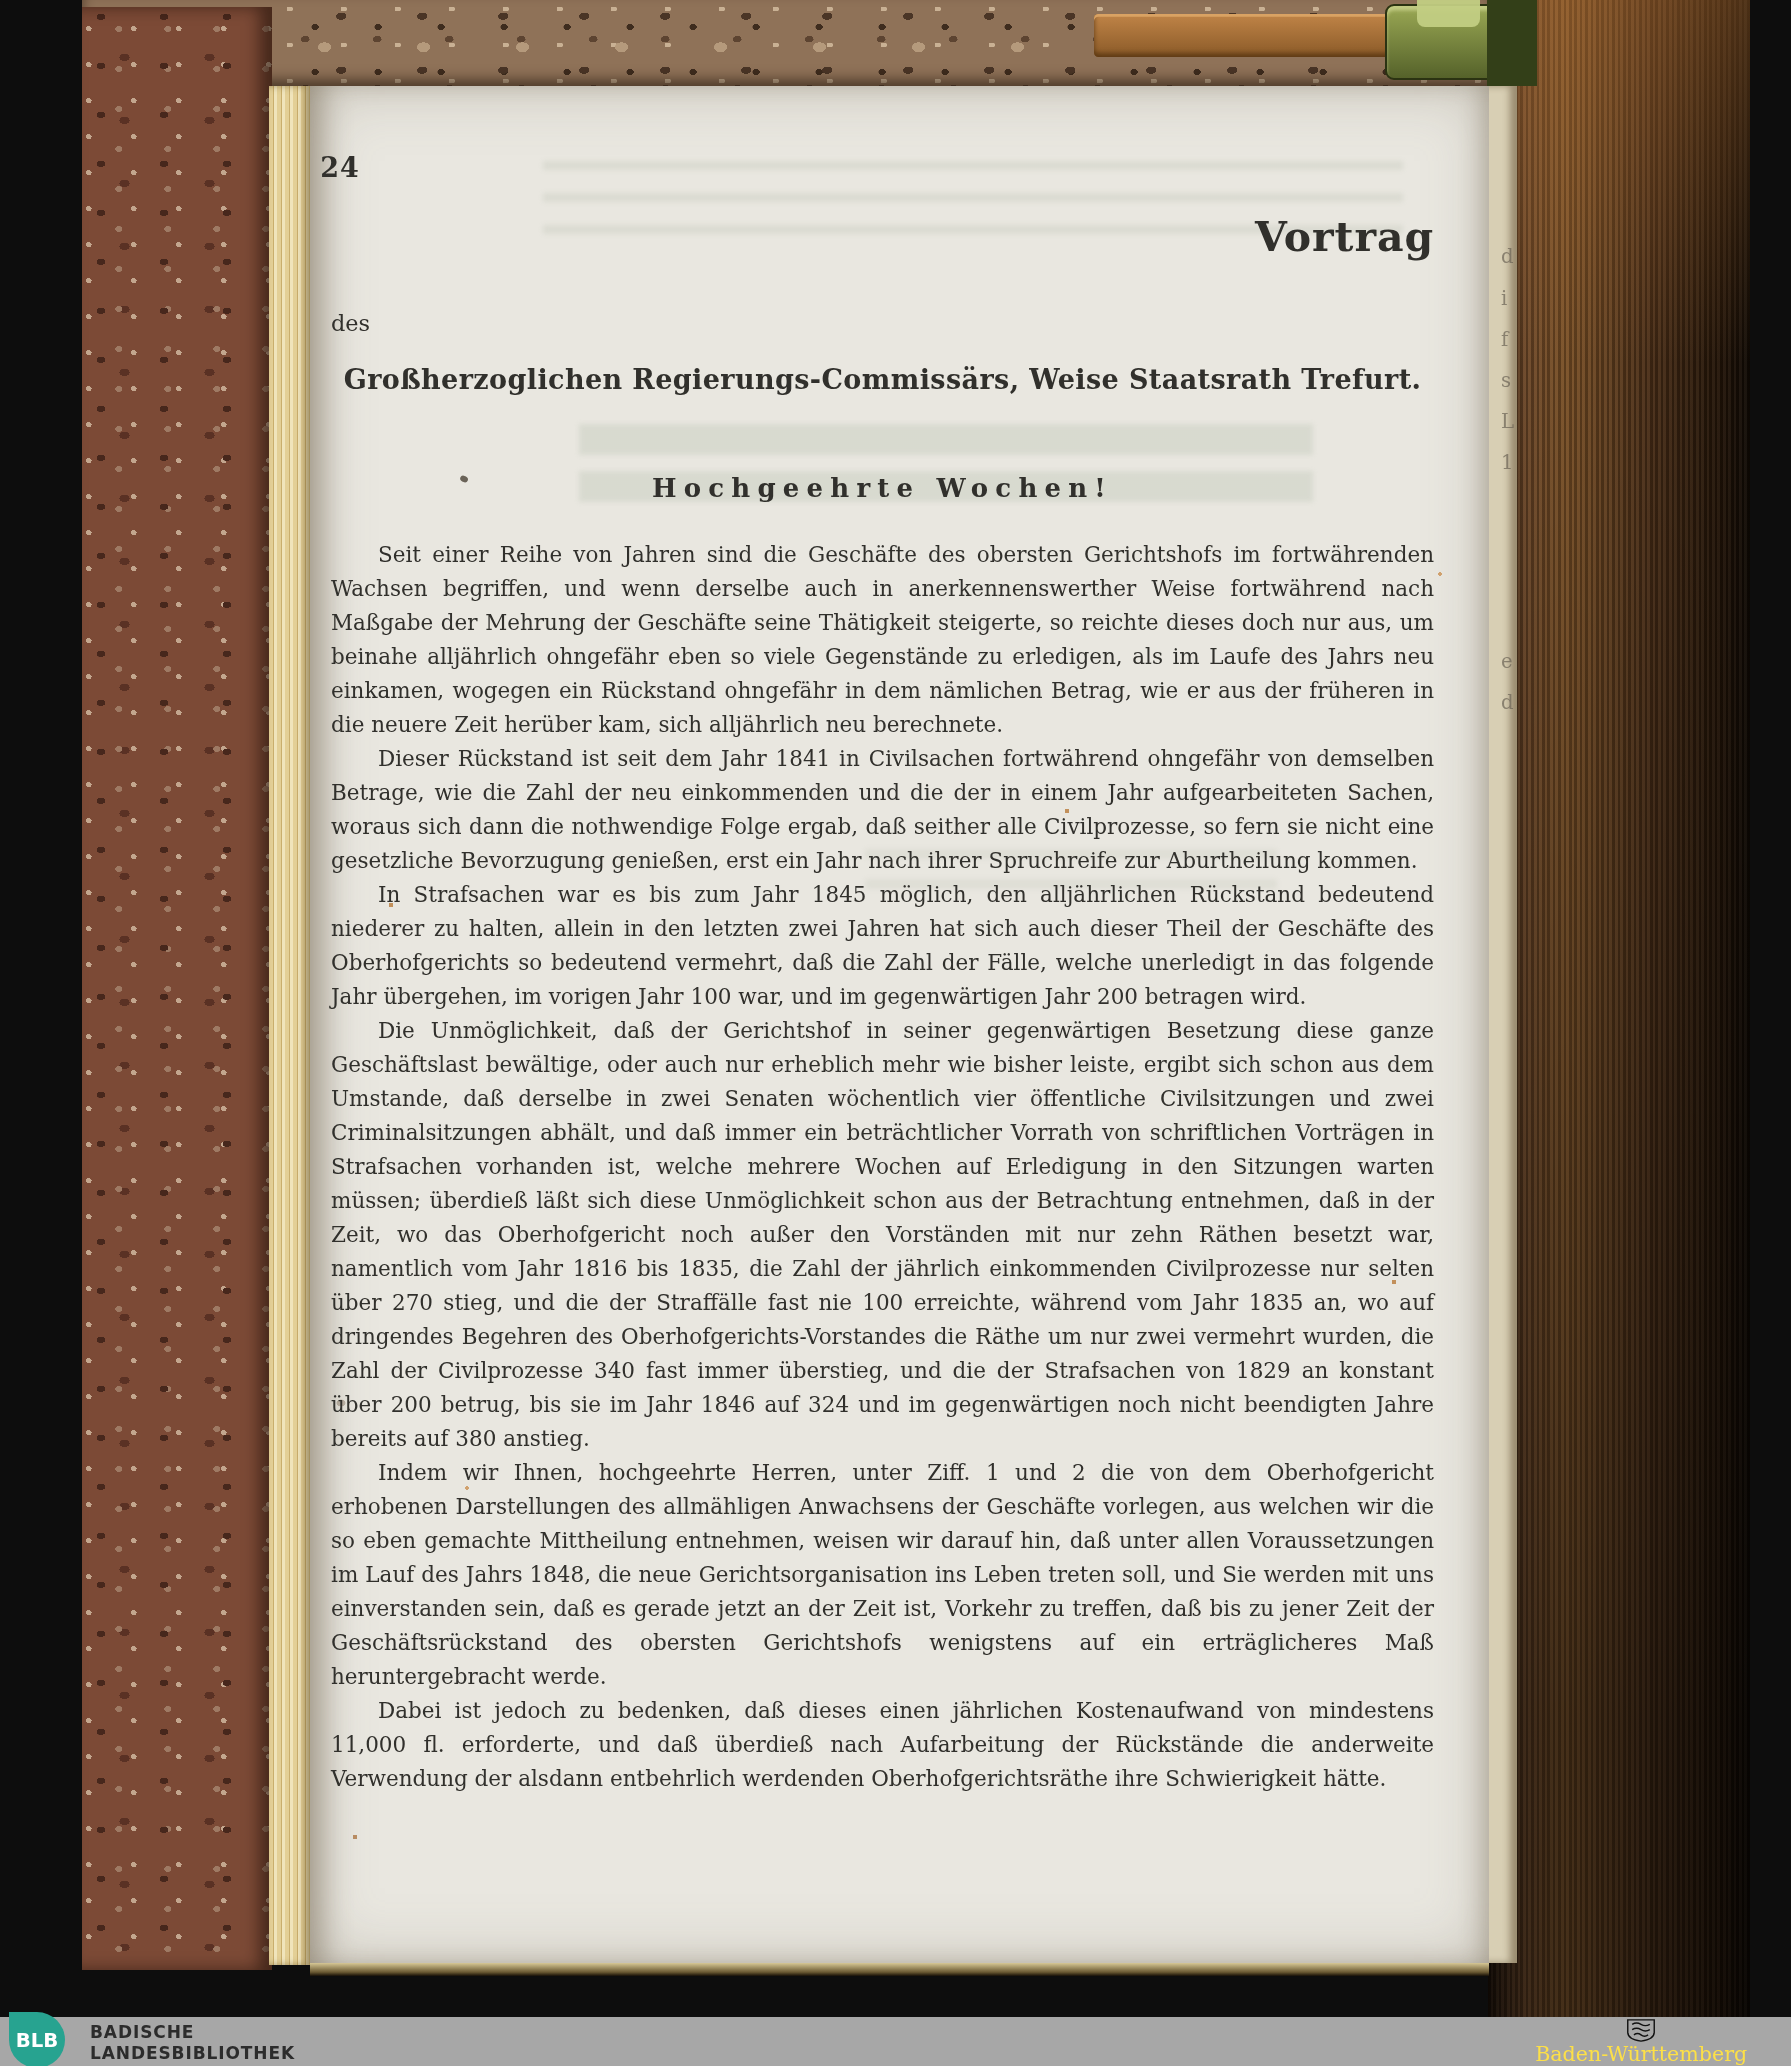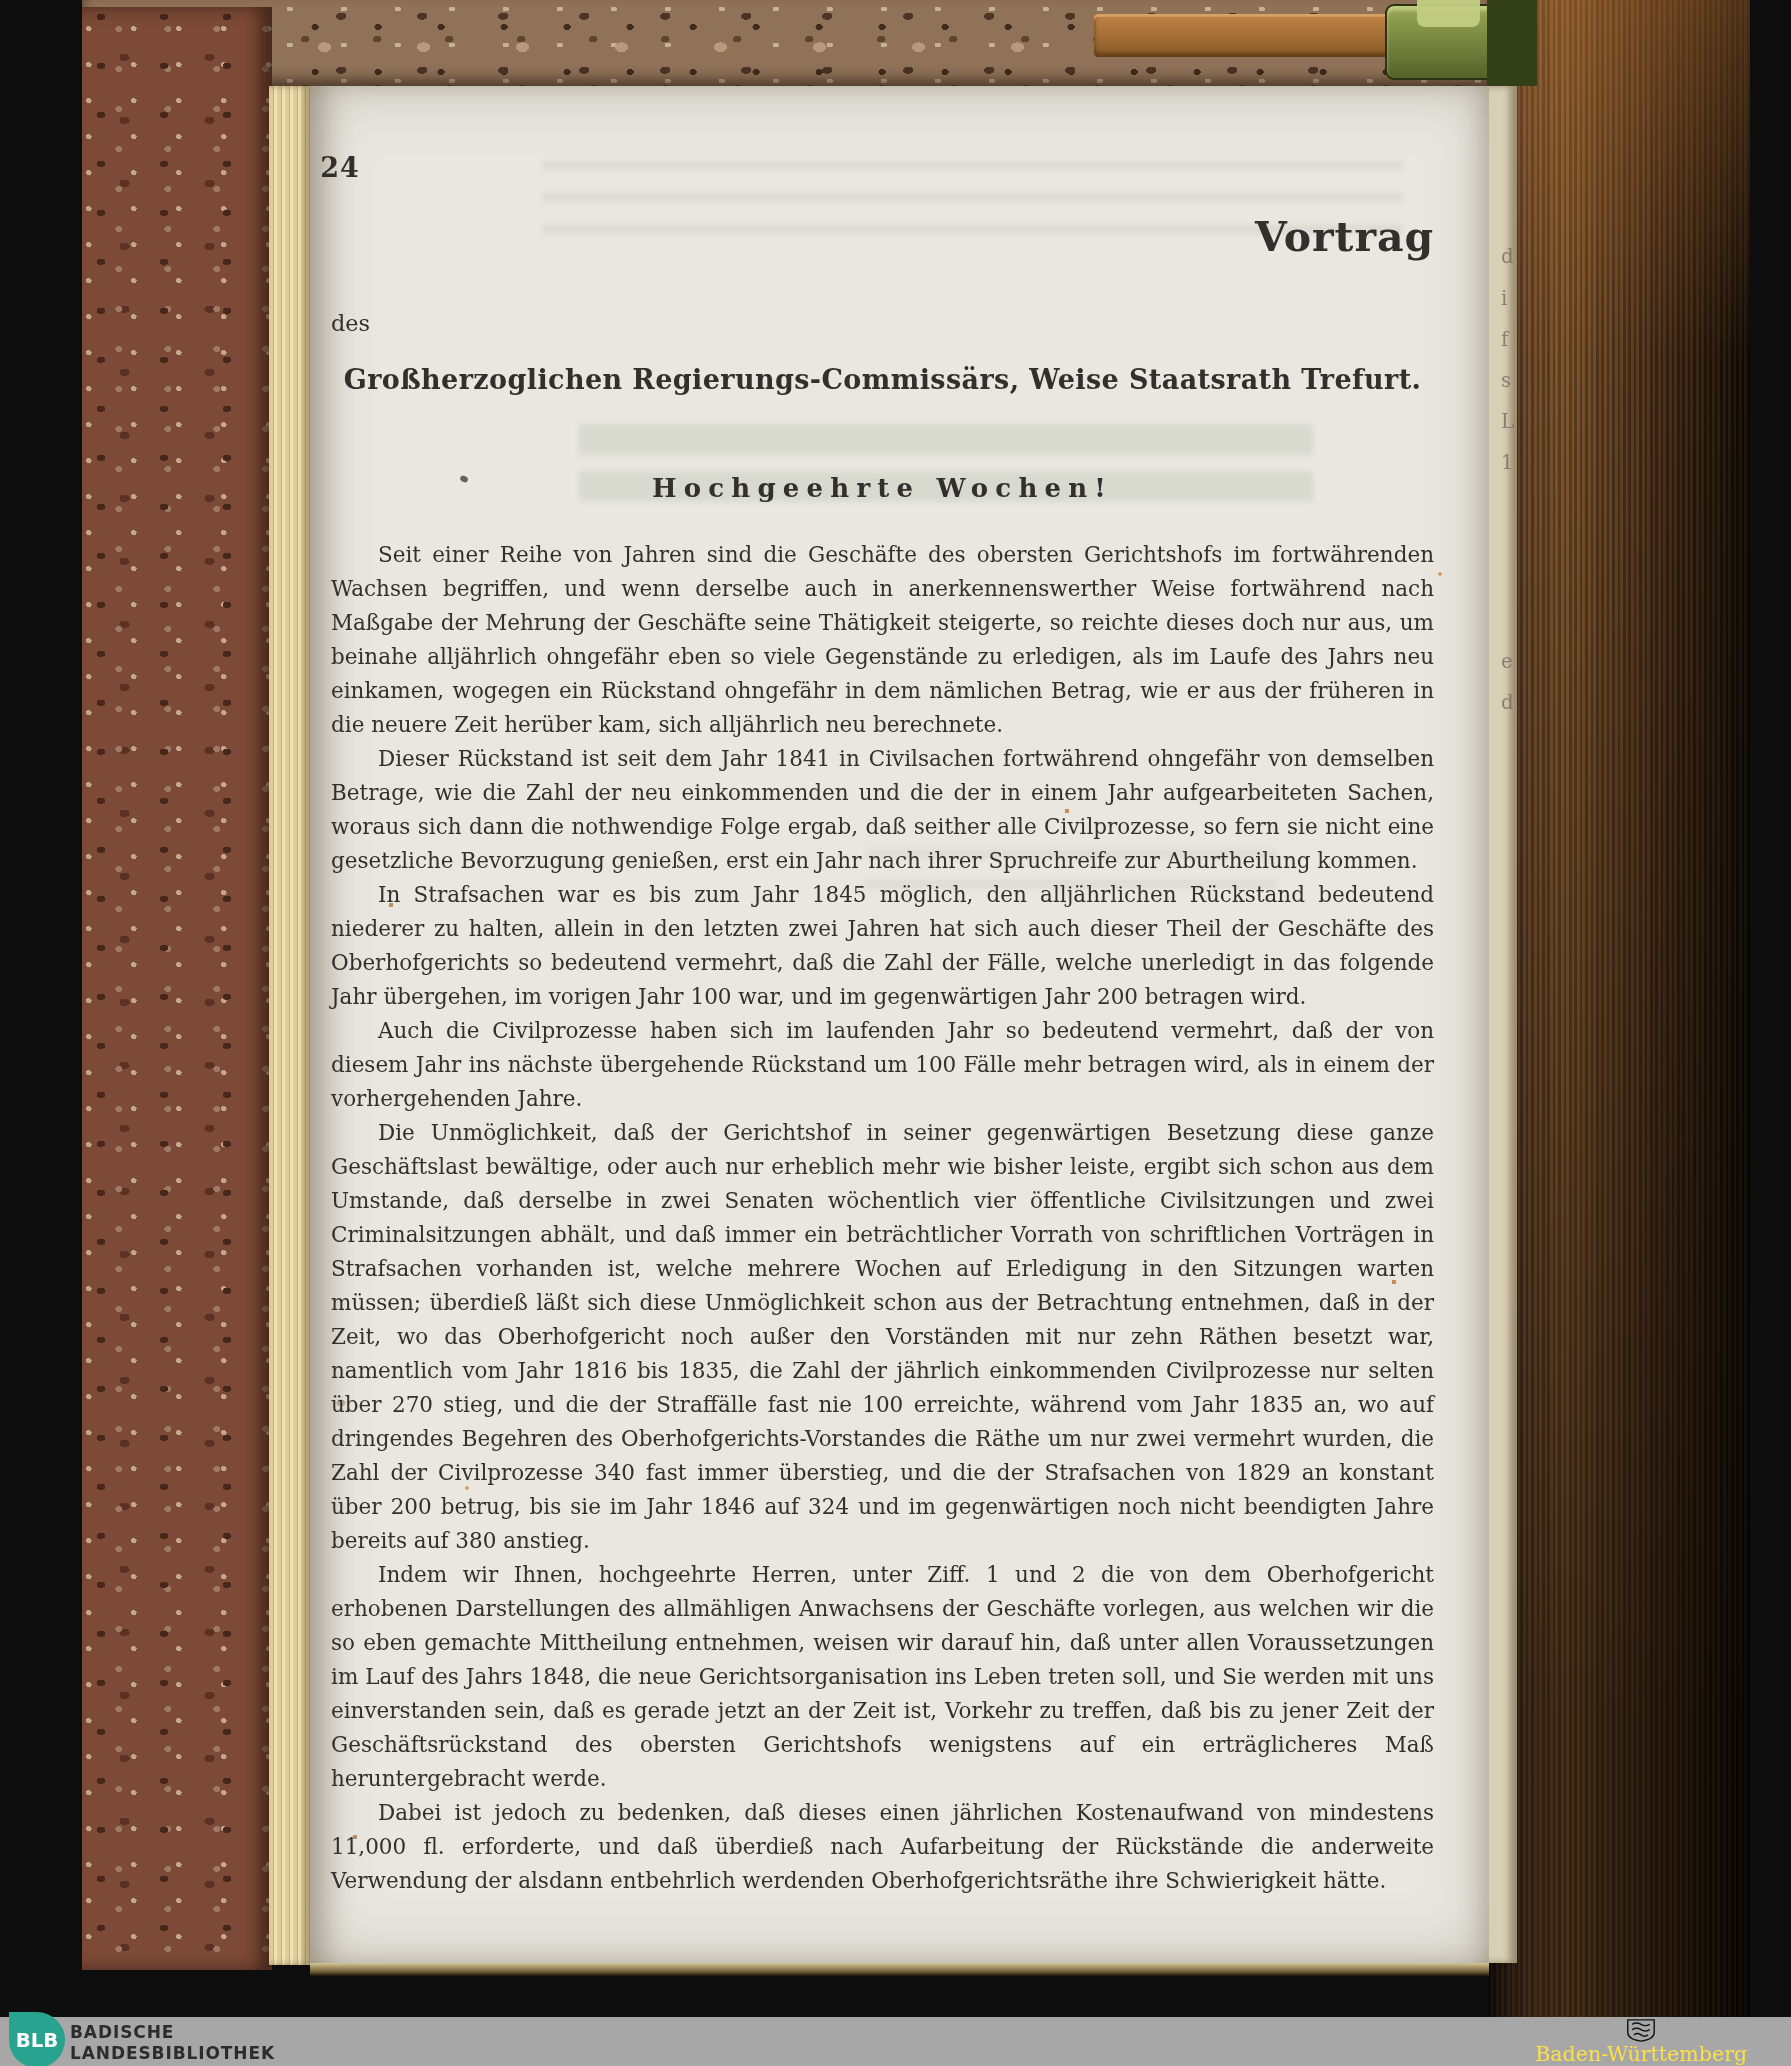--- a/index.html
+++ b/index.html
@@ -87,21 +87,21 @@
   .t-salut{position:absolute;left:0;top:385px;width:100%;text-align:center;
     font:26px "DejaVu Serif",serif;letter-spacing:7.2px;font-weight:600;}
   .bodytext{position:absolute;left:0;top:450px;width:100%;
     font-size:21.5px;line-height:34px;text-align:justify;}
   .bodytext p{margin:0;text-indent:47px;}
   
   .footer-bar{position:absolute;left:0;top:2017px;width:1791px;height:49px;background:#a7a7a7;}
   .blb-badge{position:absolute;left:9px;top:2012px;width:56px;height:56px;background:#27a390;
     border-radius:0 55% 55% 55%;display:flex;align-items:center;justify-content:center;
     color:#fff;font:bold 19.7px "DejaVu Sans",sans-serif;}
-  .blb-text{position:absolute;left:70px;top:2022px;color:#2c2c2c;
+  .blb-text{position:absolute;left:90px;top:2022px;color:#2c2c2c;
     font:bold 17px "DejaVu Sans",sans-serif;letter-spacing:0.9px;line-height:20.6px;}
   .bw{position:absolute;right:1.8px;top:2017px;width:296px;text-align:center;color:#fde047;}
   .bw .emblem{display:block;margin:1.8px auto 0;}
   .bw .label{font:20.6px "DejaVu Serif",serif;}
 </style>
 </head>
 <body>
 
 <div class="stage">
 
@@ -138,21 +138,20 @@
   <div class="content">
     <div class="pagenum">24</div>
     <div class="t-title">Vortrag</div>
     <div class="t-des">des</div>
     <div class="t-sub">Großherzoglichen Regierungs-Commissärs, Weise Staatsrath Trefurt.</div>
     <div class="t-salut">Hochgeehrte Wochen!</div>
     <div class="bodytext">
       <p>Seit einer Reihe von Jahren sind die Geschäfte des obersten Gerichtshofs im fortwährenden Wachsen begriffen, und wenn derselbe auch in anerkennenswerther Weise fortwährend nach Maßgabe der Mehrung der Geschäfte seine Thätigkeit steigerte, so reichte dieses doch nur aus, um beinahe alljährlich ohngefähr eben so viele Gegenstände zu erledigen, als im Laufe des Jahrs neu einkamen, wogegen ein Rückstand ohngefähr in dem nämlichen Betrag, wie er aus der früheren in die neuere Zeit herüber kam, sich alljährlich neu berechnete.</p>
       <p>Dieser Rückstand ist seit dem Jahr 1841 in Civilsachen fortwährend ohngefähr von demselben Betrage, wie die Zahl der neu einkommenden und die der in einem Jahr aufgearbeiteten Sachen, woraus sich dann die nothwendige Folge ergab, daß seither alle Civilprozesse, so fern sie nicht eine gesetzliche Bevorzugung genießen, erst ein Jahr nach ihrer Spruchreife zur Aburtheilung kommen.</p>
       <p>In Strafsachen war es bis zum Jahr 1845 möglich, den alljährlichen Rückstand bedeutend niederer zu halten, allein in den letzten zwei Jahren hat sich auch dieser Theil der Geschäfte des Oberhofgerichts so bedeutend vermehrt, daß die Zahl der Fälle, welche unerledigt in das folgende Jahr übergehen, im vorigen Jahr 100 war, und im gegenwärtigen Jahr 200 betragen wird.</p>
-      <p>Auch die Civilprozesse haben sich im laufenden Jahr so bedeutend vermehrt, daß der von diesem Jahr ins nächste übergehende Rückstand um 100 Fälle mehr betragen wird, als in einem der vorhergehenden Jahre.</p>
       <p>Die Unmöglichkeit, daß der Gerichtshof in seiner gegenwärtigen Besetzung diese ganze Geschäftslast bewältige, oder auch nur erheblich mehr wie bisher leiste, ergibt sich schon aus dem Umstande, daß derselbe in zwei Senaten wöchentlich vier öffentliche Civilsitzungen und zwei Criminalsitzungen abhält, und daß immer ein beträchtlicher Vorrath von schriftlichen Vorträgen in Strafsachen vorhanden ist, welche mehrere Wochen auf Erledigung in den Sitzungen warten müssen; überdieß läßt sich diese Unmöglichkeit schon aus der Betrachtung entnehmen, daß in der Zeit, wo das Oberhofgericht noch außer den Vorständen mit nur zehn Räthen besetzt war, namentlich vom Jahr 1816 bis 1835, die Zahl der jährlich einkommenden Civilprozesse nur selten über 270 stieg, und die der Straffälle fast nie 100 erreichte, während vom Jahr 1835 an, wo auf dringendes Begehren des Oberhofgerichts-Vorstandes die Räthe um nur zwei vermehrt wurden, die Zahl der Civilprozesse 340 fast immer überstieg, und die der Strafsachen von 1829 an konstant über 200 betrug, bis sie im Jahr 1846 auf 324 und im gegenwärtigen noch nicht beendigten Jahre bereits auf 380 anstieg.</p>
       <p>Indem wir Ihnen, hochgeehrte Herren, unter Ziff. 1 und 2 die von dem Oberhofgericht erhobenen Darstellungen des allmähligen Anwachsens der Geschäfte vorlegen, aus welchen wir die so eben gemachte Mittheilung entnehmen, weisen wir darauf hin, daß unter allen Voraussetzungen im Lauf des Jahrs 1848, die neue Gerichtsorganisation ins Leben treten soll, und Sie werden mit uns einverstanden sein, daß es gerade jetzt an der Zeit ist, Vorkehr zu treffen, daß bis zu jener Zeit der Geschäftsrückstand des obersten Gerichtshofs wenigstens auf ein erträglicheres Maß heruntergebracht werde.</p>
       <p>Dabei ist jedoch zu bedenken, daß dieses einen jährlichen Kostenaufwand von mindestens 11,000 fl. erforderte, und daß überdieß nach Aufarbeitung der Rückstände die anderweite Verwendung der alsdann entbehrlich werdenden Oberhofgerichtsräthe ihre Schwierigkeit hätte.</p>
     </div>
   </div>
 
   <div class="footer-bar"></div>
   <div class="blb-badge">
     <span>BLB</span>
   </div>

